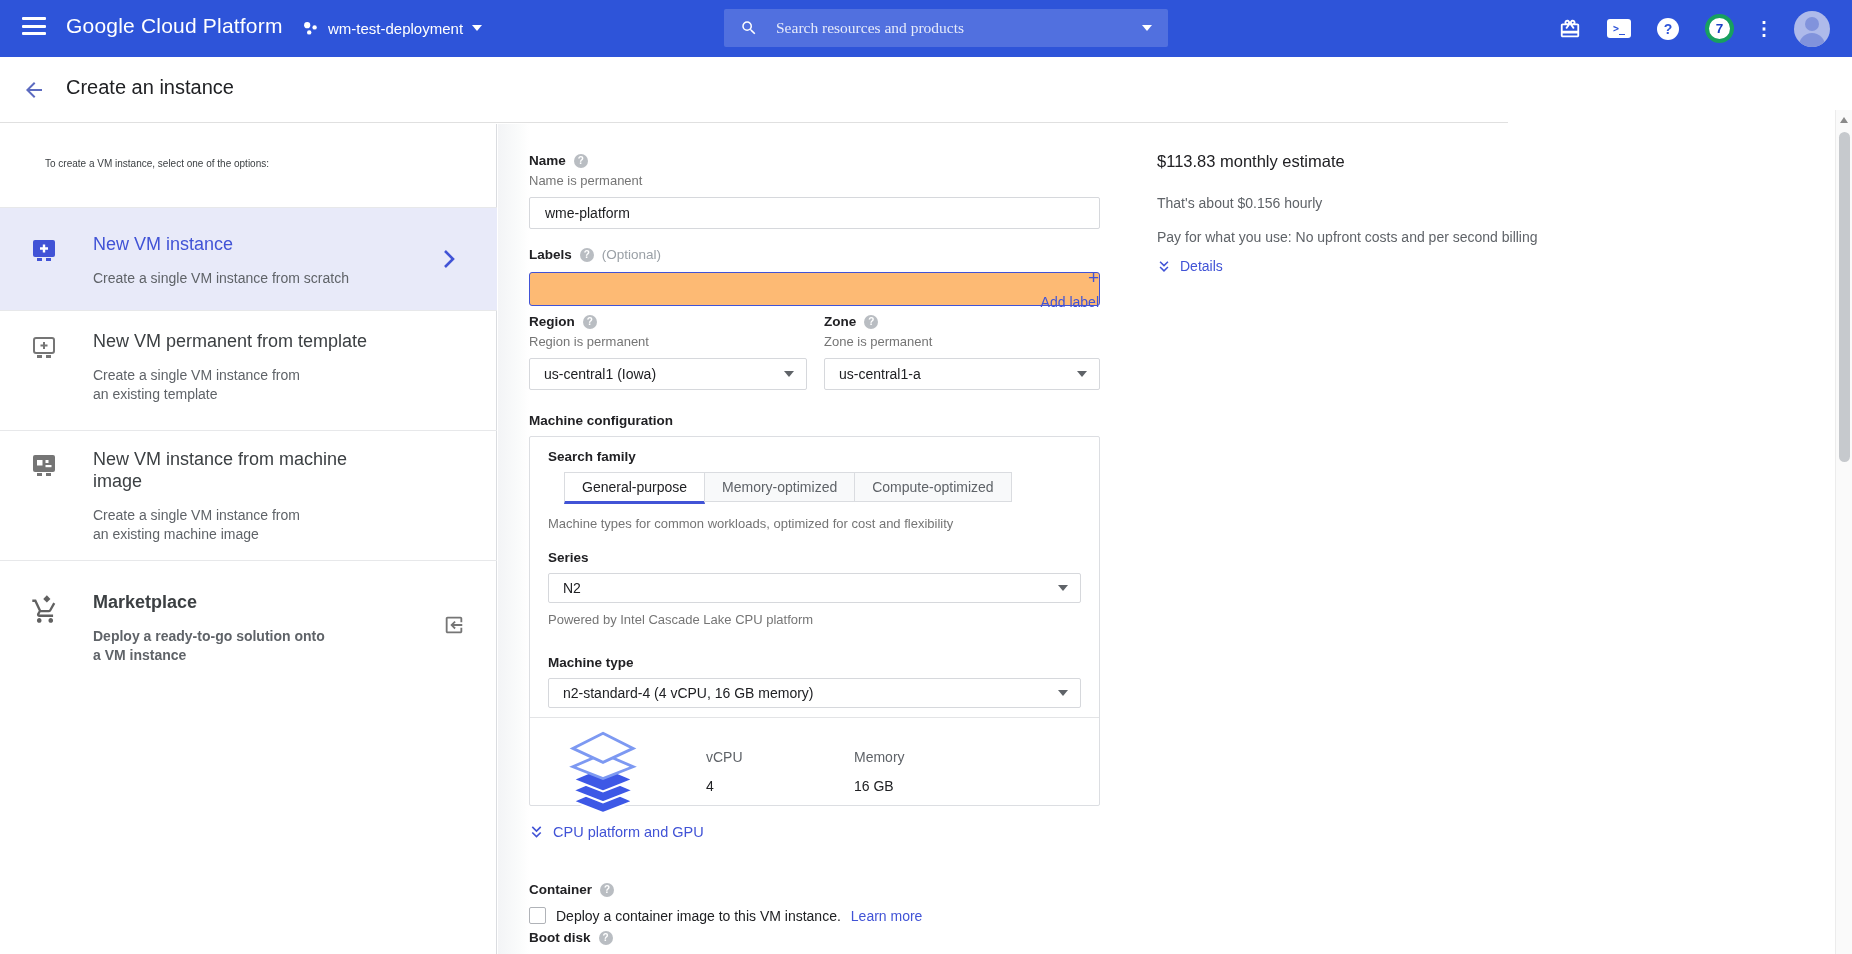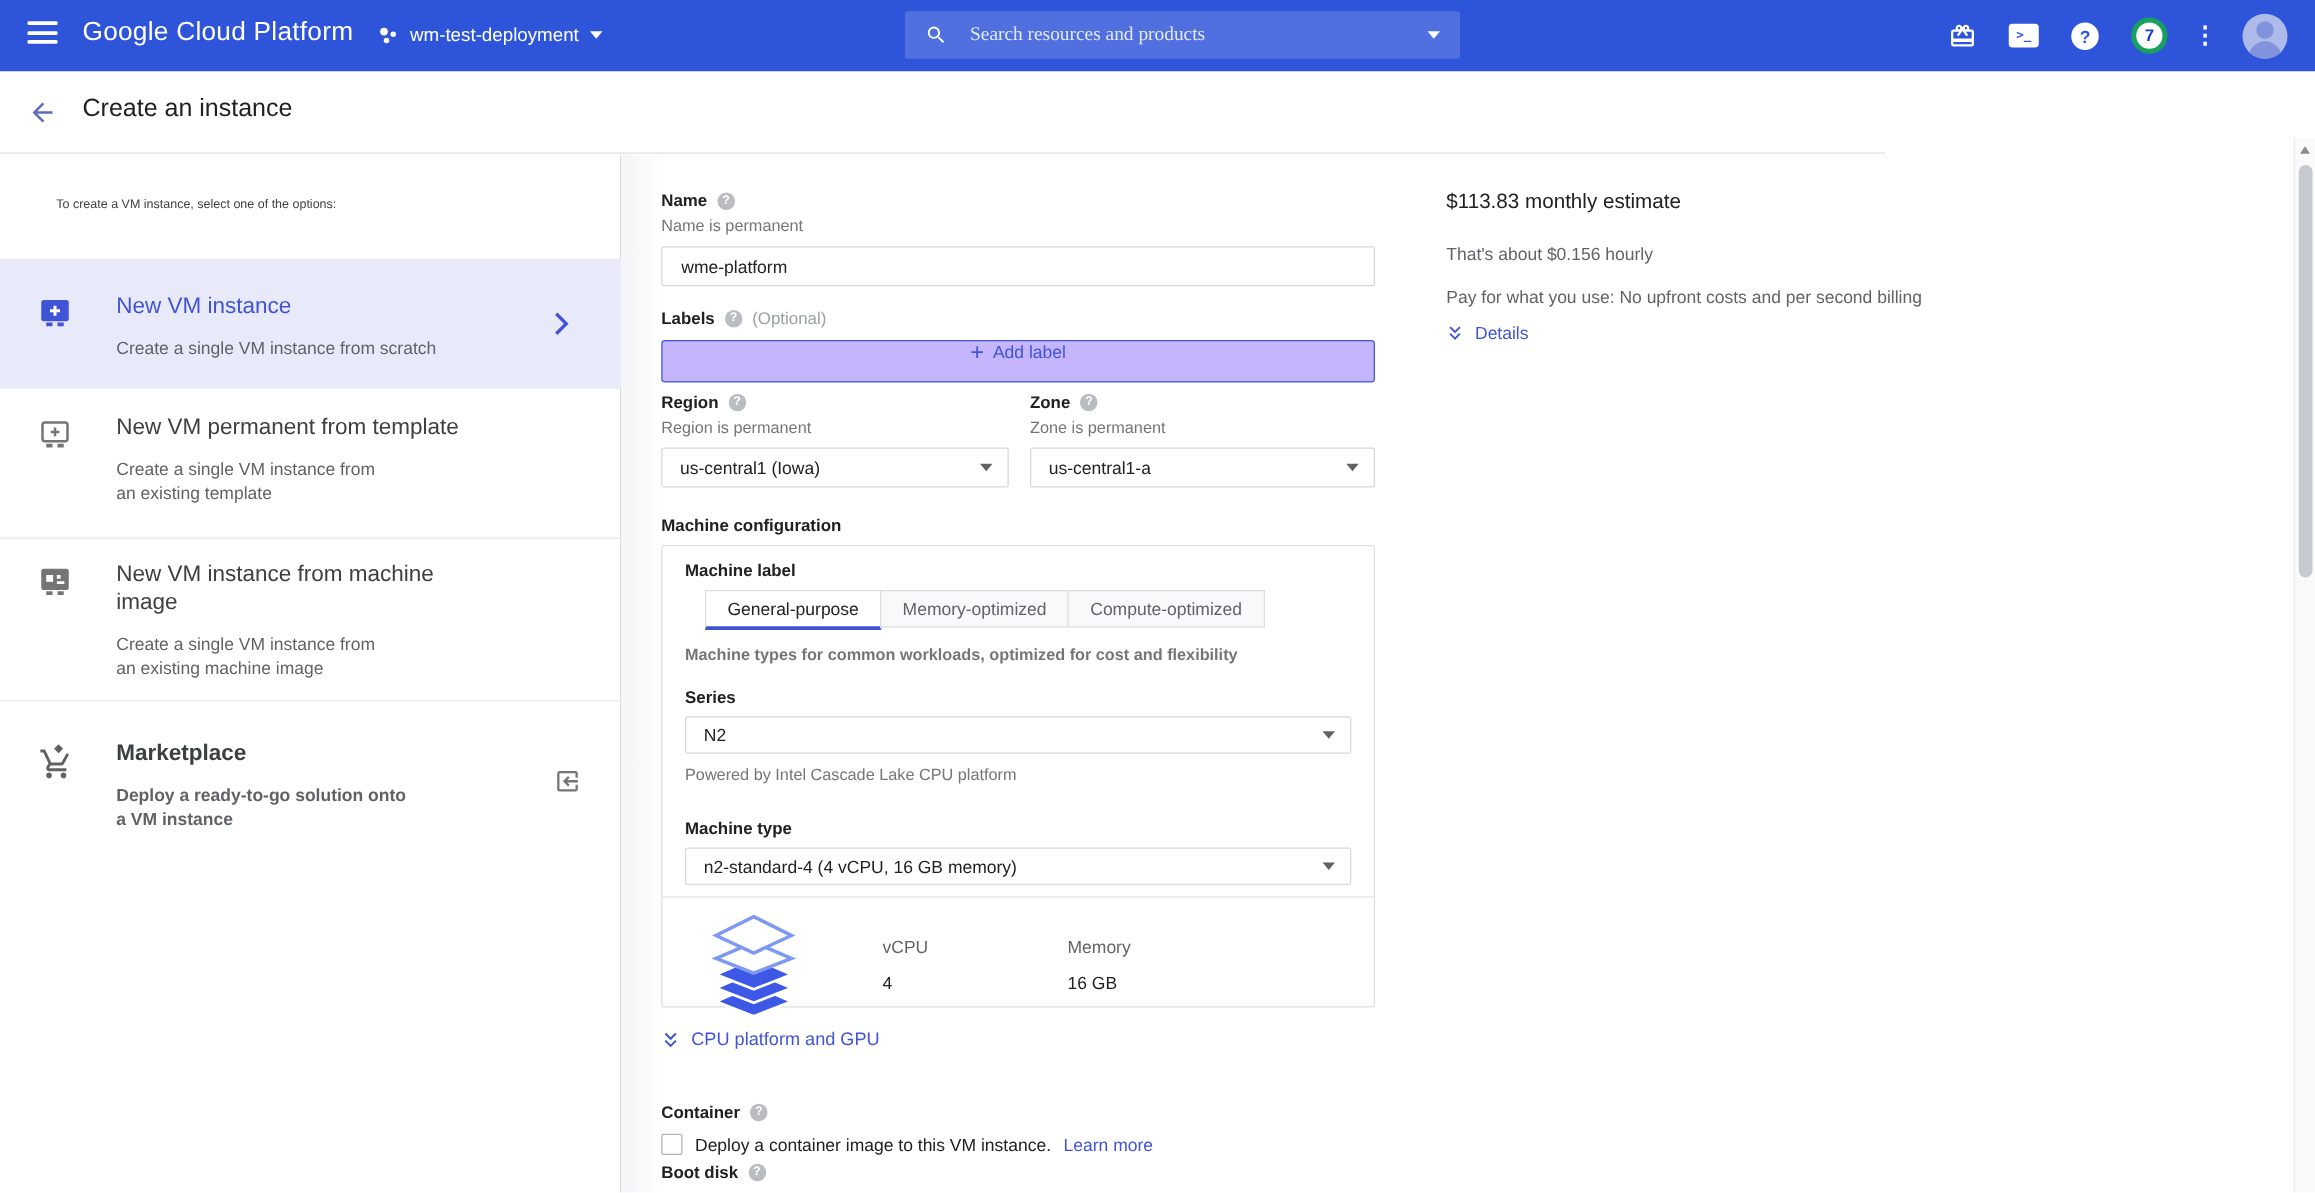--- a/index.html
+++ b/index.html
@@ -59,34 +59,34 @@
   .help{width:14px;height:14px;border-radius:50%;background:#b9bdc2;color:#fff;font-size:10px;font-weight:700;display:inline-flex;align-items:center;justify-content:center;cursor:pointer;flex:none;}
   .help::before{content:"?";}
   .hint{font-size:13px;color:#757575;margin-top:5px;}
   .text-input{width:100%;height:32px;box-sizing:border-box;border:1px solid #d6d8dc;border-radius:2px;padding:0 15px;font-size:14px;color:#202124;margin-top:9px;font-family:"Liberation Sans",sans-serif;outline:none;background:#fff;}
   .select{height:32px;border:1px solid #d6d8dc;border-radius:2px;background:#fff;display:flex;align-items:center;padding:0 12px 0 14px;box-sizing:border-box;font-size:14px;color:#202124;cursor:pointer;justify-content:space-between;}
   .caret-g{width:0;height:0;border-left:5px solid transparent;border-right:5px solid transparent;border-top:6px solid #5f6368;flex:none;margin-left:10px;}
   .link{color:#4153D6;cursor:pointer;}
   
   #g-name{top:29px;}
   #g-labels{top:123px;}
-  .addlabel{margin-top:10px;height:32px;border:1px solid #4153D6;border-radius:3px;display:flex;align-items:flex-start;justify-content:center;gap:7px;color:#4153D6;font-size:14px;cursor:pointer;background:#c4b5fd;}
+  .addlabel{margin-top:10px;height:32px;border:1px solid #4153D6;border-radius:3px;display:flex;align-items:flex-end;justify-content:center;gap:7px;color:#4153D6;font-size:14px;cursor:pointer;background:#fdba74;flex-direction:column;}
   .addlabel .plus::before{content:"+";font-size:19px;font-weight:400;line-height:1;}
   #g-rz{top:190px;display:flex;gap:17px;}
   .rz-col1{width:278px;}
   .rz-col2{width:276px;}
   .rz-col1 .select,.rz-col2 .select{margin-top:9px;}
   #g-mc-head{top:289px;}
   .sec-head{font-size:13.5px;font-weight:700;color:#212124;}
   #g-box{top:312px;height:370px;border:1px solid #dcdee2;border-radius:2px;box-sizing:border-box;padding:12px 18px 0 18px;background:#fff;}
   .tabs{display:flex;margin-top:8px;}
   .tab{height:28px;line-height:28px;padding:0 17px;border:1px solid #dadce0;background:#f8f9fa;color:#5f6368;font-size:14px;cursor:pointer;margin-left:-1px;box-sizing:content-box;}
   .tab:first-child{margin-left:16px;}
   .tab.active{background:#fff;color:#202124;border-bottom:3px solid #4153D6;}
-  .fam-desc{font-size:13px;color:#757575;margin-top:12px;font-weight:bold;}
+  .fam-desc{font-size:13px;color:#757575;margin-top:12px;}
   .series-lbl{margin-top:19px;}
   .box-select{margin-top:8px;height:30px;}
   .powered{font-size:13px;color:#757575;margin-top:9px;}
   .type-lbl{margin-top:28px;}
   .box-div{height:1px;background:#e3e4e6;margin:9px -18px 0 -18px;}
   .specs{display:flex;align-items:center;padding:11px 0 0 16px;}
   .specs .layers{flex:none;margin-right:64px;}
   .spec-col{width:148px;}
   .spec-lab{font-size:14px;color:#5f6368;}
   .spec-val{font-size:14px;color:#202124;margin-top:13px;}
@@ -286,21 +286,21 @@
       <div class="select">
         <span>us-central1-a</span>
         <span class="caret-g"></span>
       </div>
     </div>
   </div>
 
   <div class="grp sec-head" id="g-mc-head">Machine configuration</div>
 
   <div class="grp" id="g-box">
-    <div class="lbl">Machine label</div>
+    <div class="lbl">Search family</div>
     <div class="tabs">
       <div class="tab active">General-purpose</div>
       <div class="tab">Memory-optimized</div>
       <div class="tab">Compute-optimized</div>
     </div>
     <div class="fam-desc">Machine types for common workloads, optimized for cost and flexibility</div>
 
     <div class="lbl series-lbl">Series</div>
     <div class="select box-select">
       <span>N2</span>

